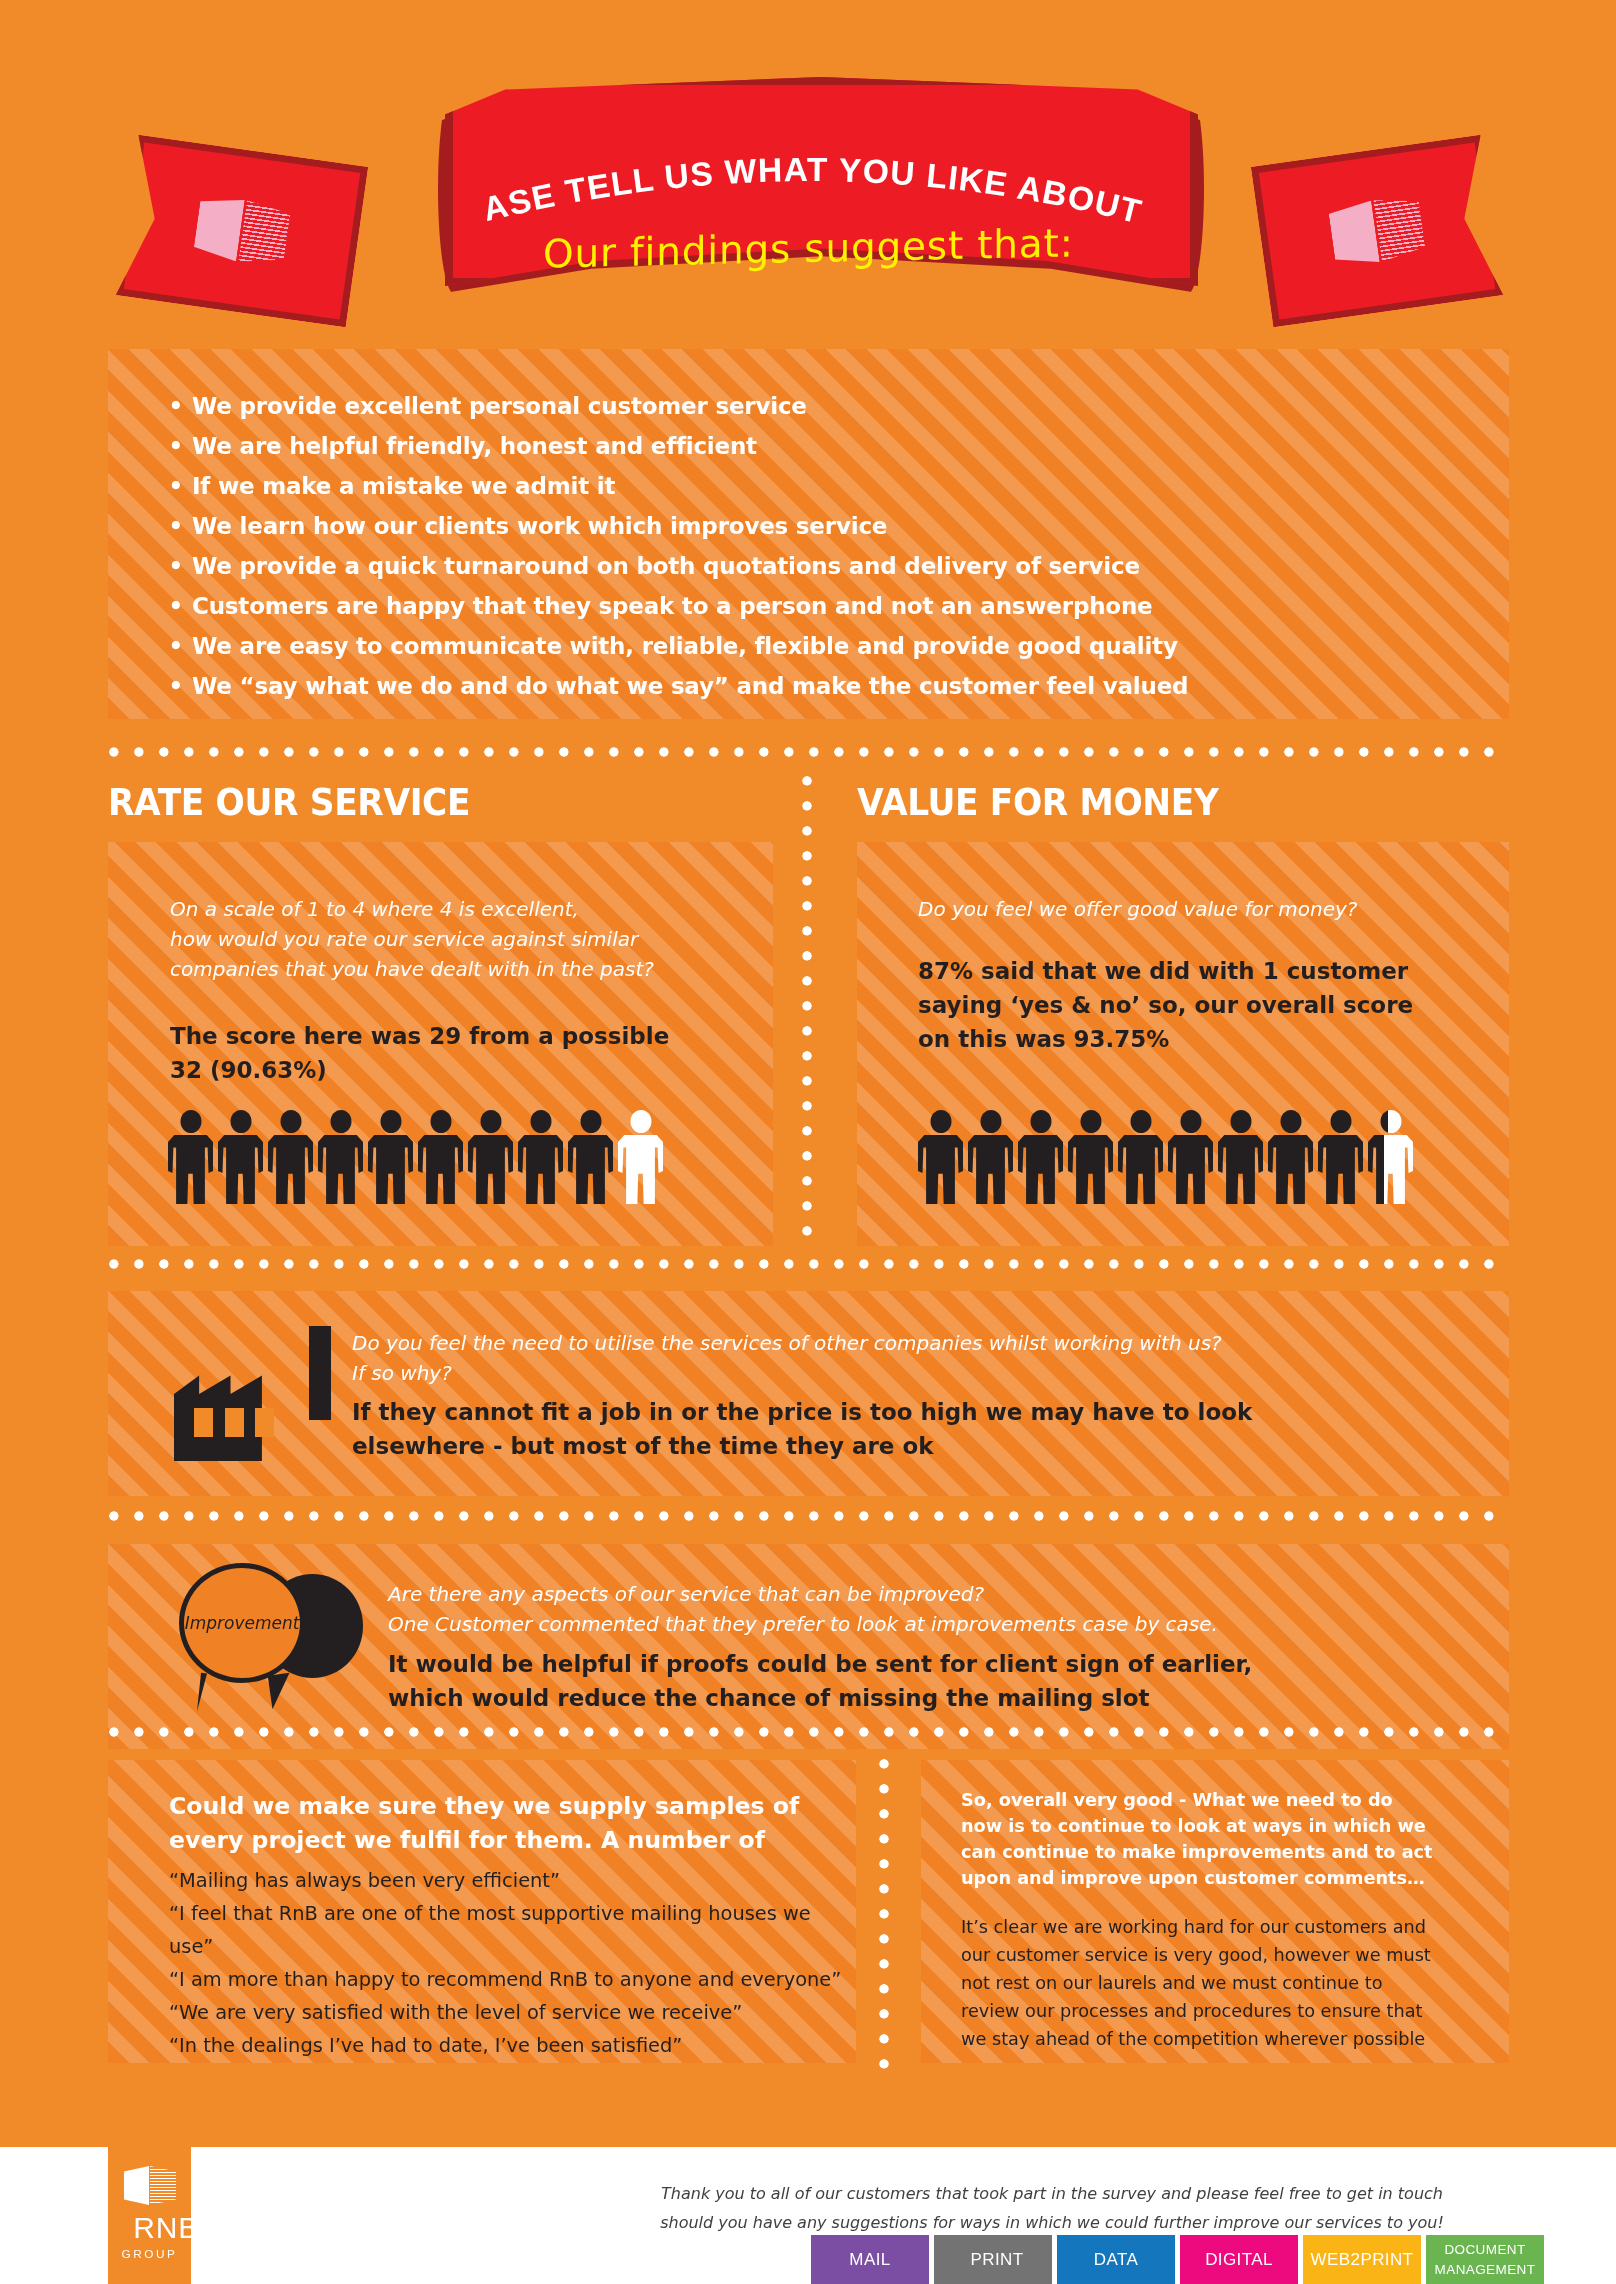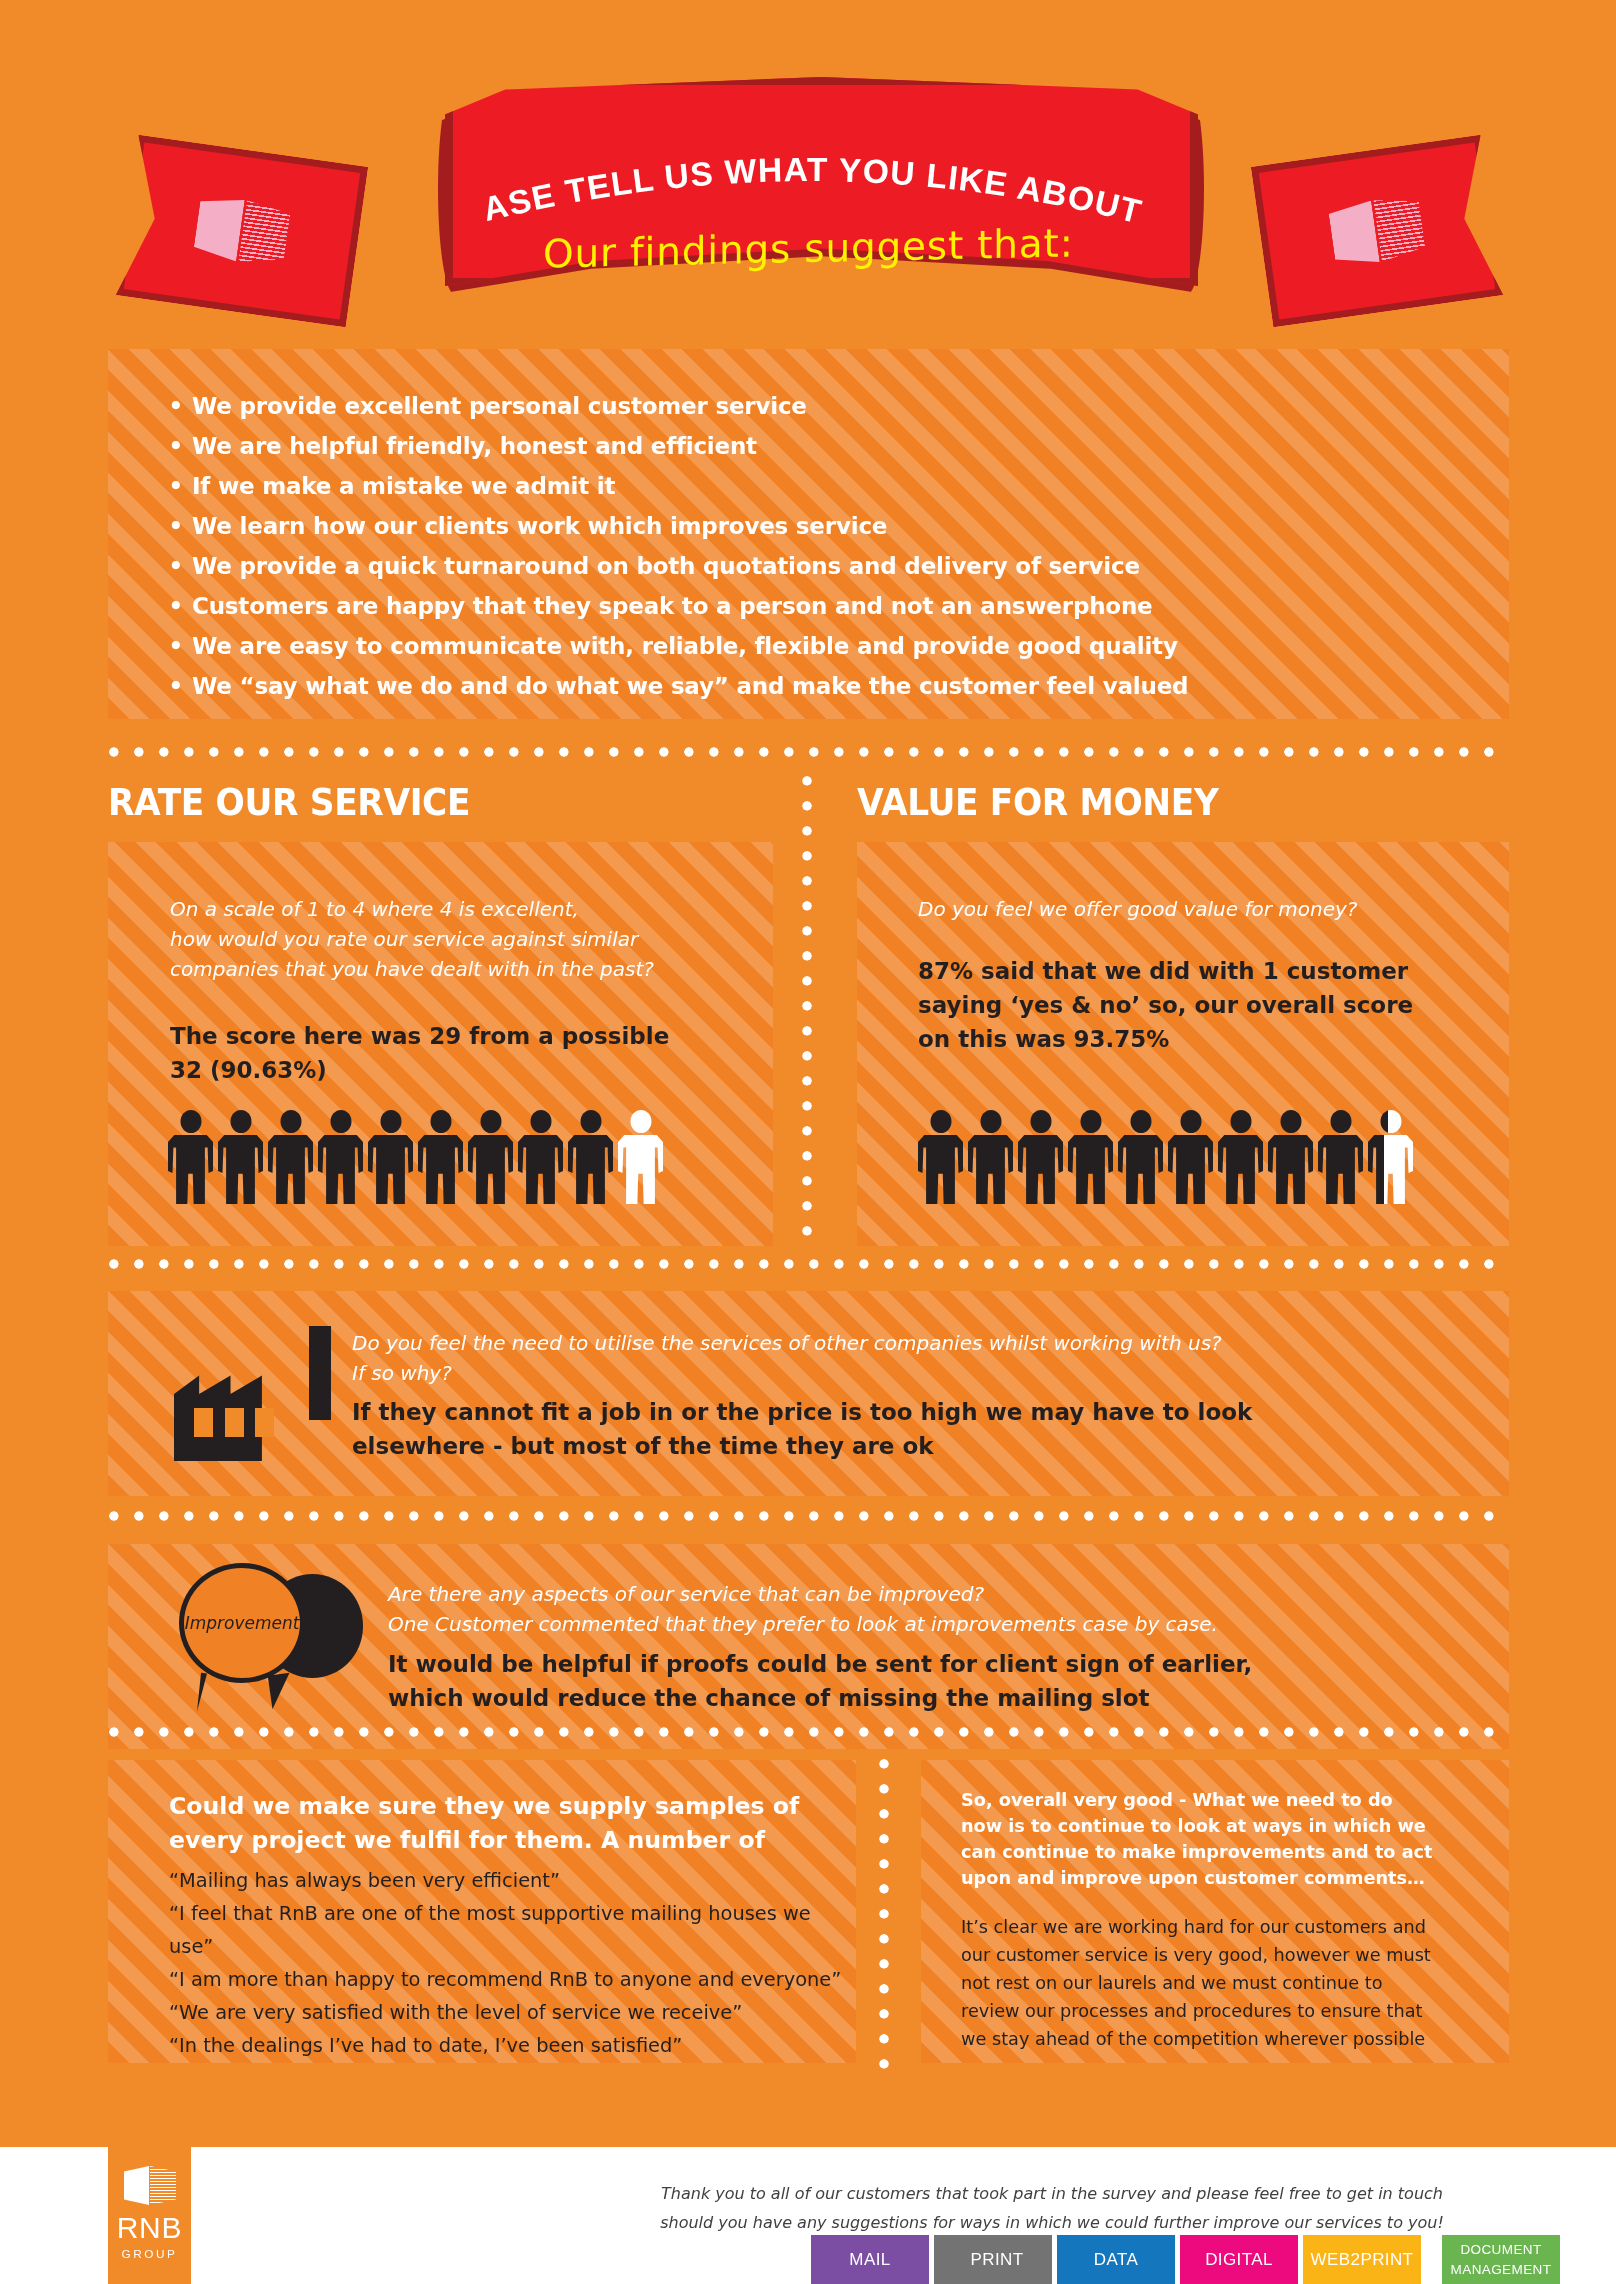--- a/index.html
+++ b/index.html
@@ -256,21 +256,21 @@
   .logo-book .l{
     position:absolute; left:0; top:0; width:25px; height:39px; background:#ffffff;
     clip-path:polygon(0% 14%, 100% 0%, 100% 100%, 0% 86%);
   }
   .logo-book .r{
     position:absolute; right:0; top:0; width:26px; height:39px;
     background:repeating-linear-gradient(to bottom,#ffffff 0 1.3px, rgba(0,0,0,0) 1.3px, rgba(0,0,0,0) 3px);
     clip-path:polygon(0% 0%, 100% 14%, 100% 86%, 0% 100%);
   }
   #logo-rnb{
-    position:absolute; left:0; top:89px; width:83px; text-align:center;
+    position:absolute; left:8px; top:89px; width:83px; text-align:right;
     color:#ffffff; font-family:"Liberation Sans", sans-serif;
     font-size:30px; letter-spacing:0.8px;
   }
   #logo-group{
     position:absolute; left:0; top:125px; width:83px; text-align:center;
     color:#ffffff; font-family:"Liberation Sans", sans-serif;
     font-size:11.8px; letter-spacing:2.5px;
   }
   #thanks{
     position:absolute; left:589px; top:2179px; width:926px;
@@ -551,17 +551,17 @@
     <div>Thank you to all of our customers that took part in the survey and please feel free to get in touch</div>
     <div>should you have any suggestions for ways in which we could further improve our services to you!</div>
   </div>
 
   <div id="tabs">
     <div class="tab" style="background:#7B4EA3;">MAIL</div>
     <div class="tab" style="background:#737373;padding-left:8px;">PRINT</div>
     <div class="tab" style="background:#1476BC;">DATA</div>
     <div class="tab" style="background:#EC0A7E;text-align:center;">DIGITAL</div>
     <div class="tab" style="background:#FBB416;">WEB2PRINT</div>
-    <div class="tab small" style="background:#6BB551;margin-left:16px;">DOCUMENT MANAGEMENT</div>
+    <div class="tab small" style="background:#6BB551;">DOCUMENT MANAGEMENT</div>
   </div>
 
 </div>
 
 
 </body></html>

